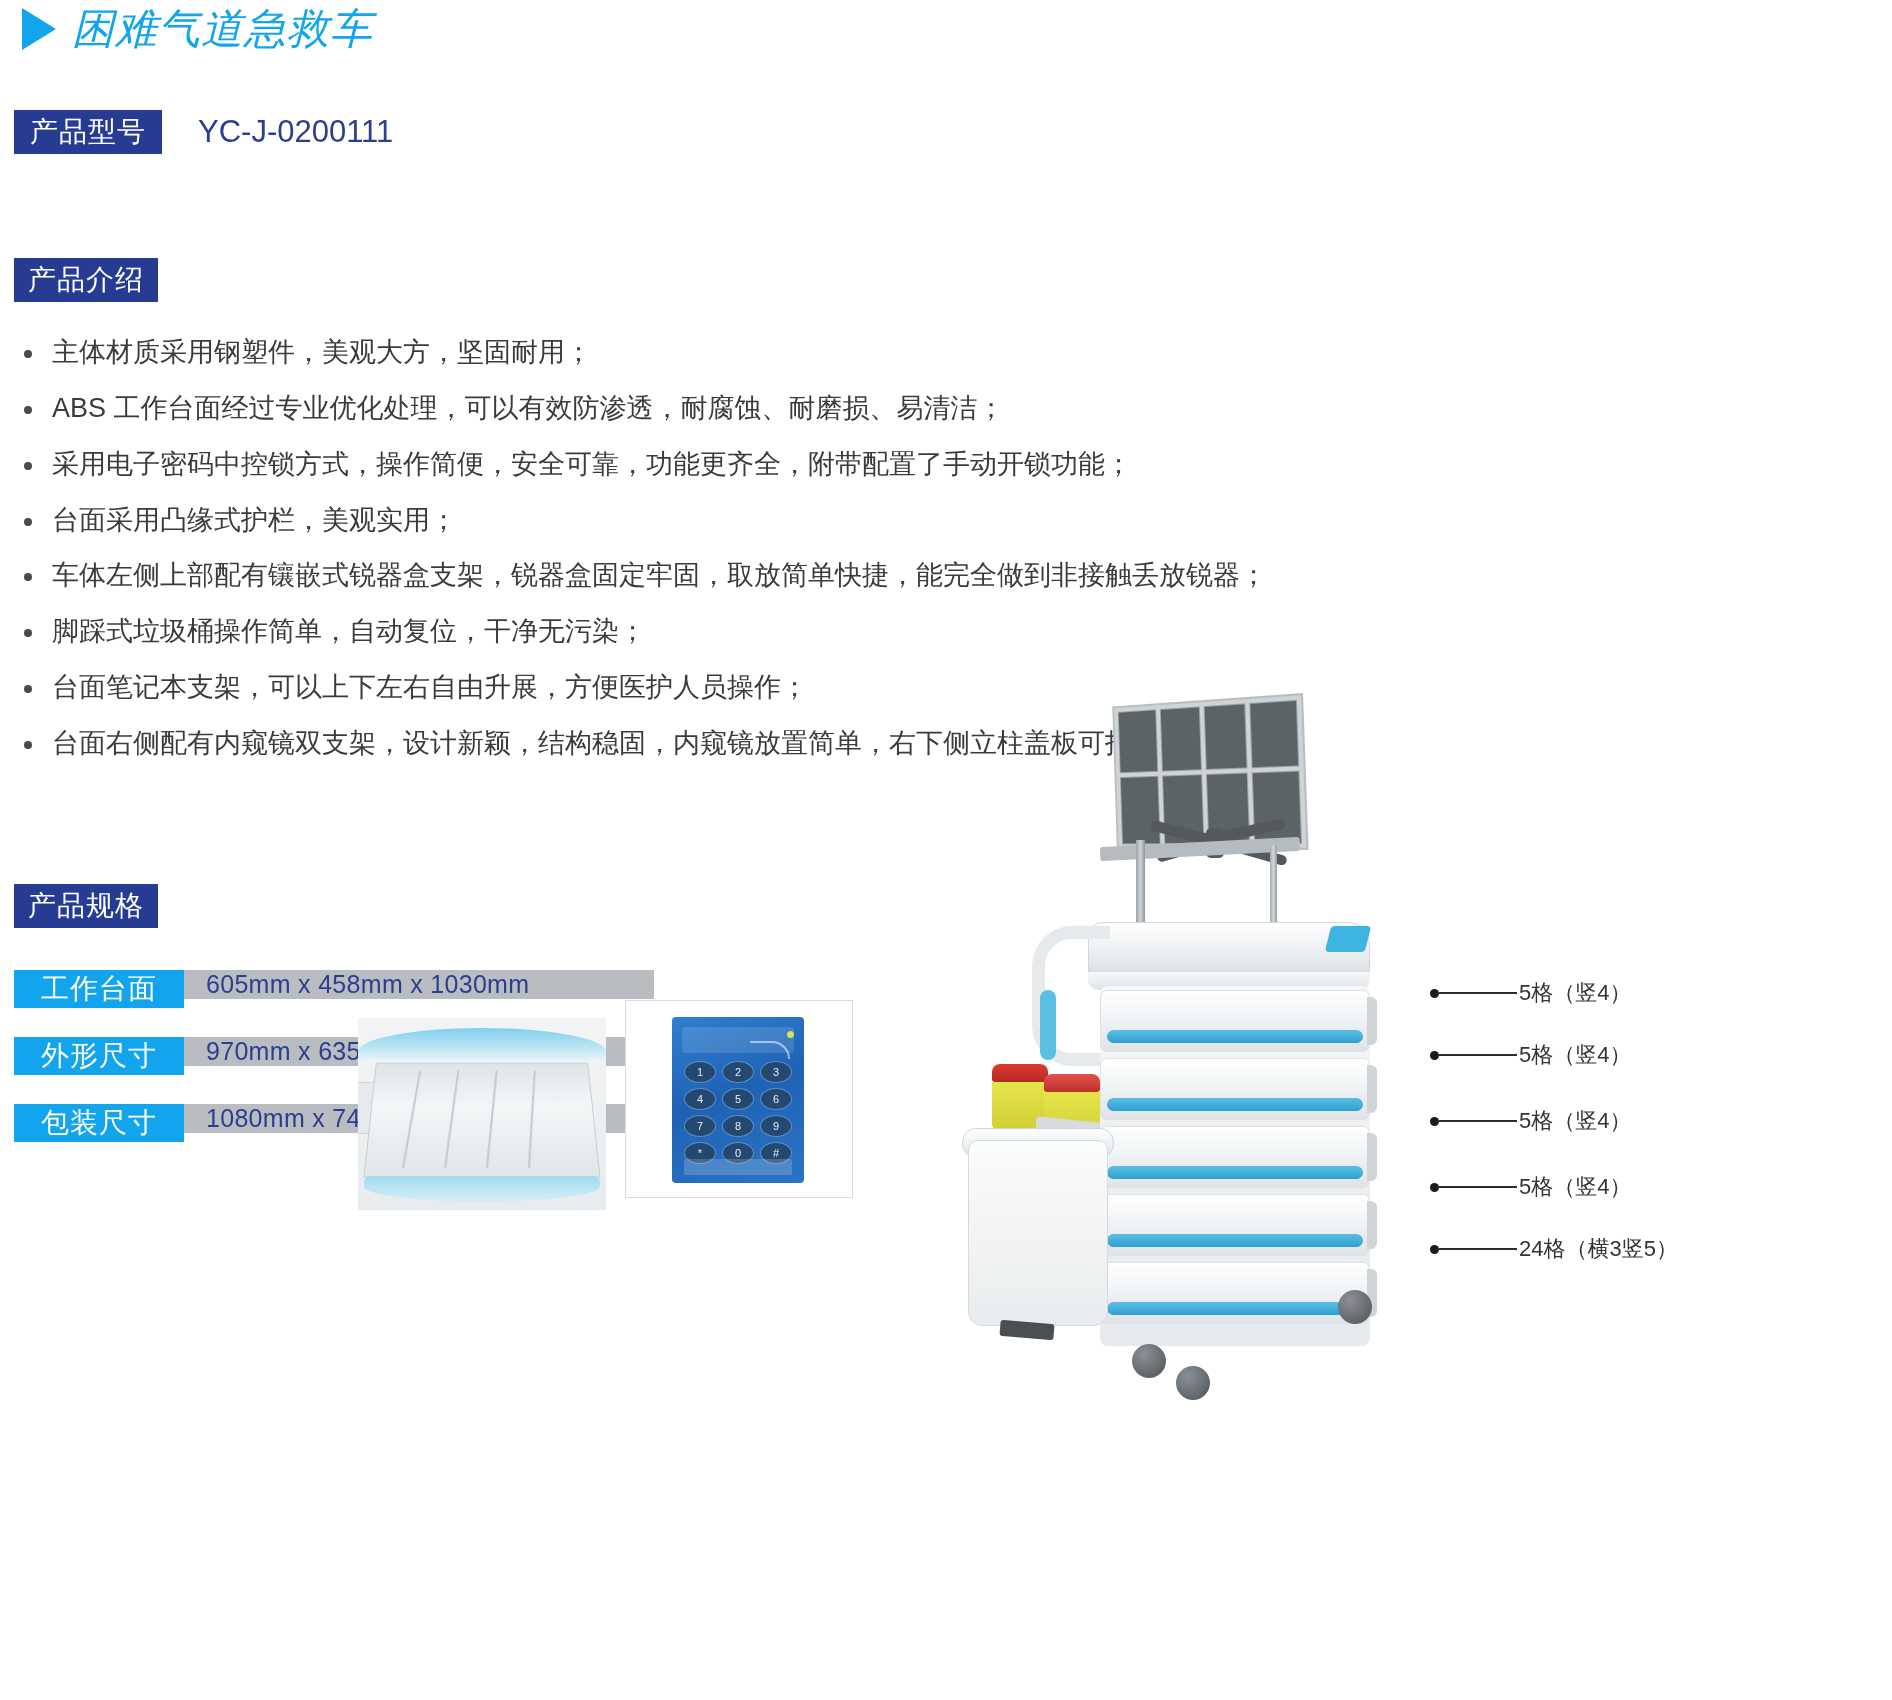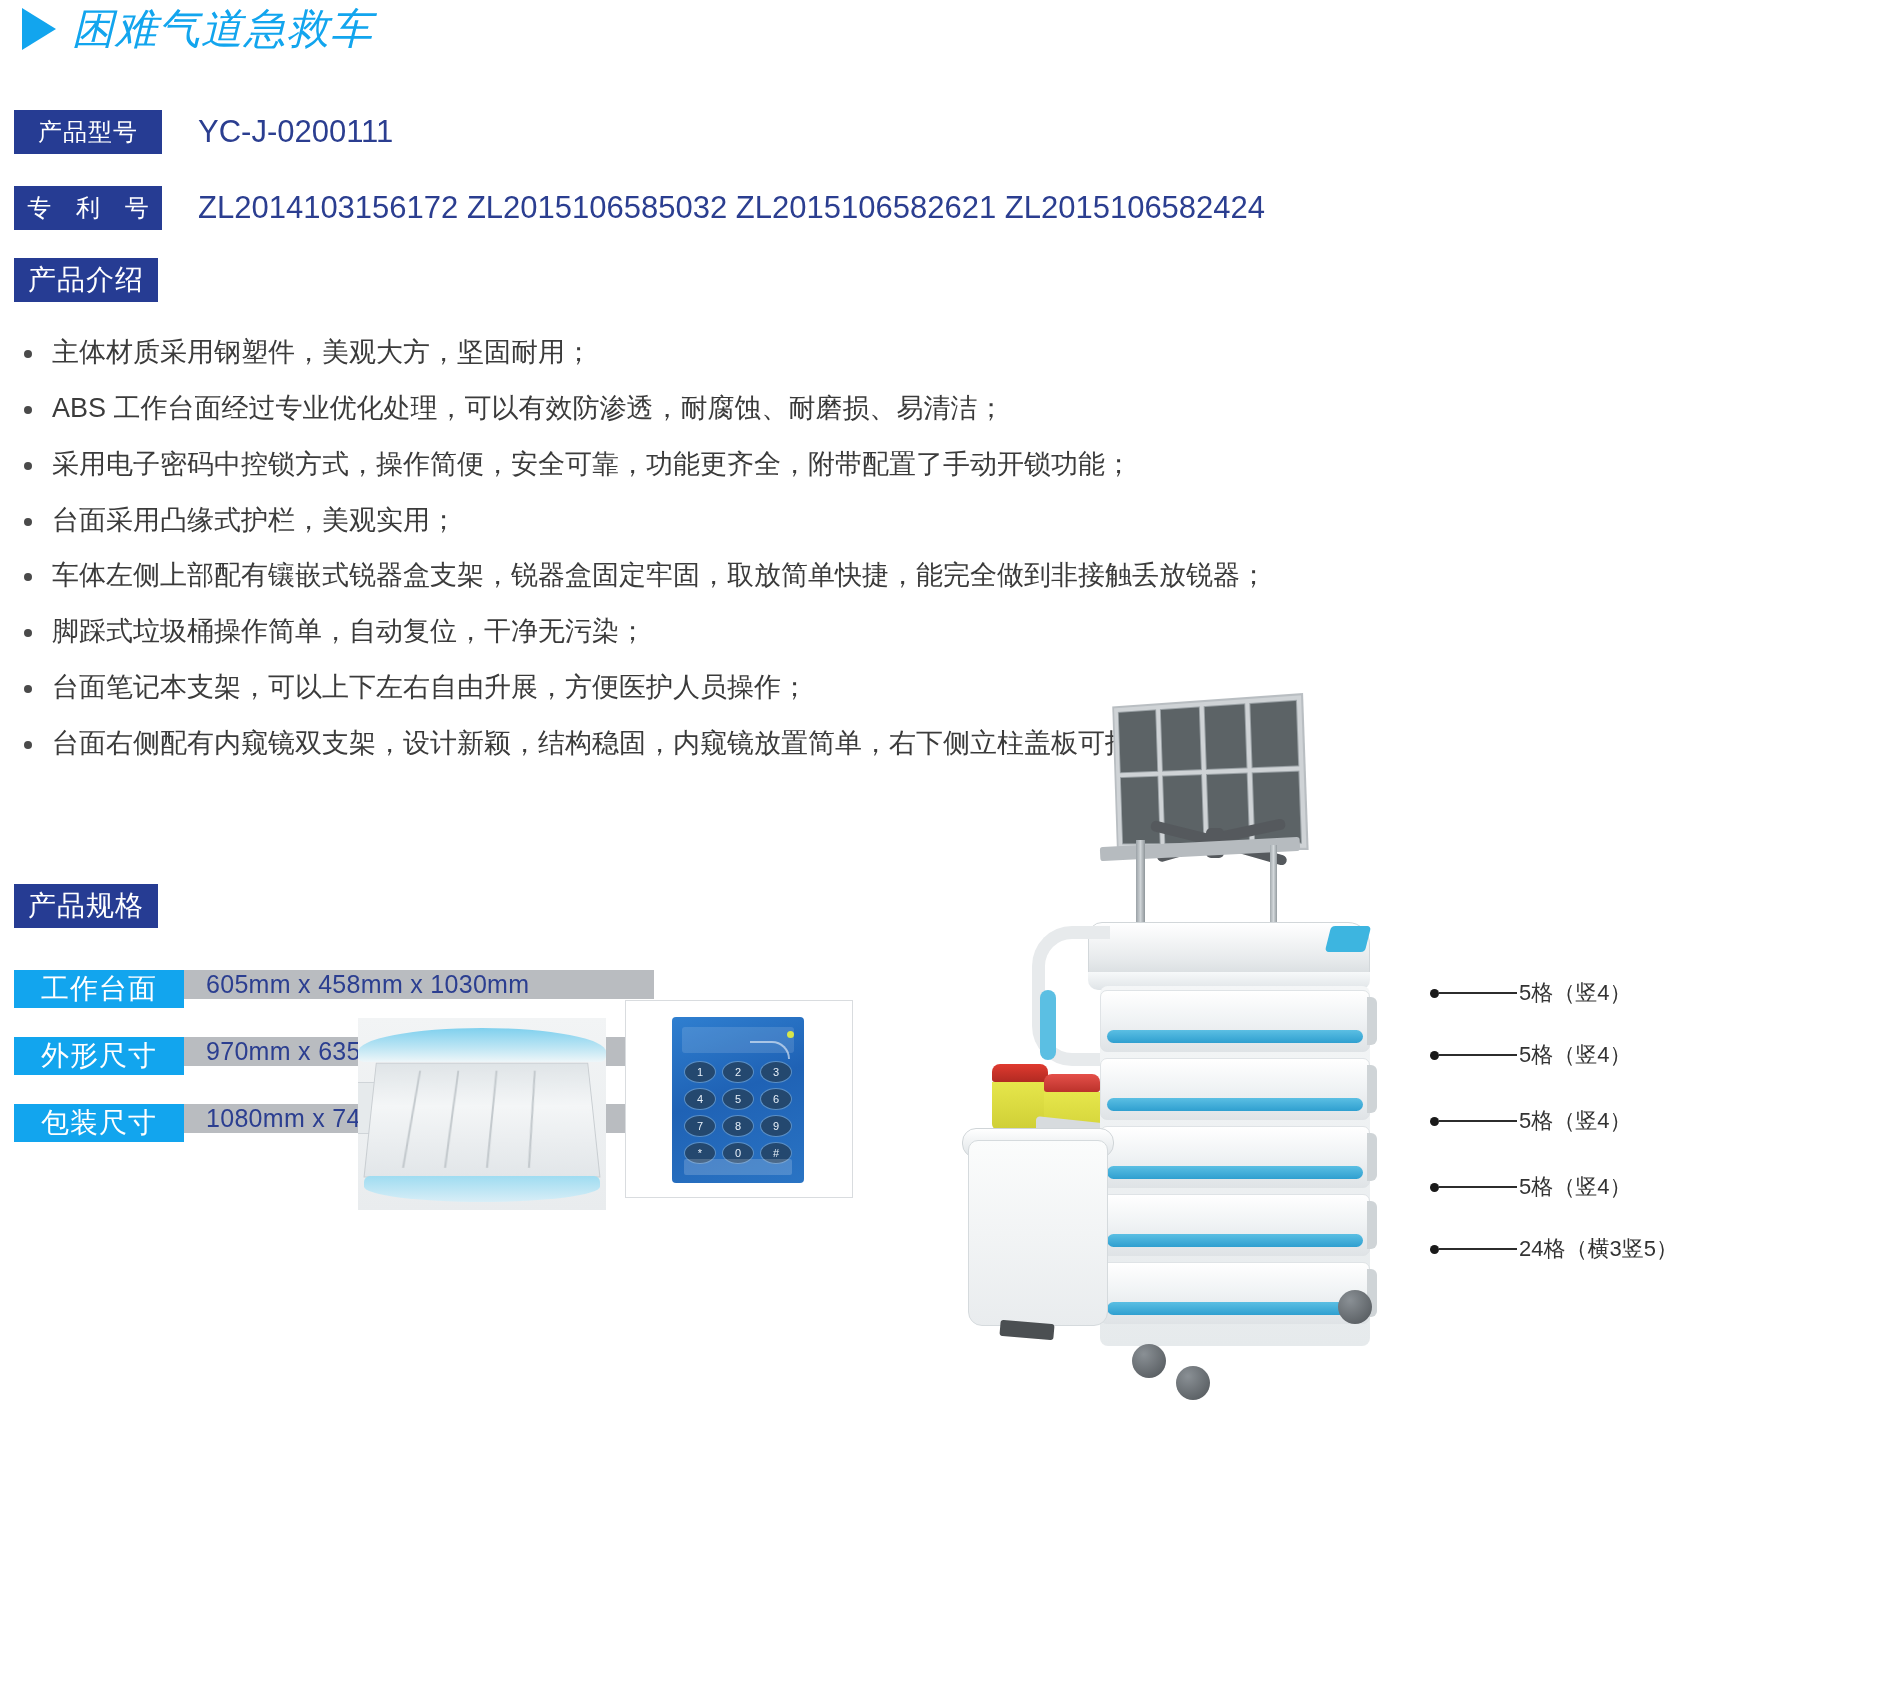--- a/index.html
+++ b/index.html
@@ -14,21 +14,21 @@
   
   .title-row { position: absolute; left: 22px; top: 8px; display: flex; align-items: center; }
   .tri { width: 0; height: 0; border-left: 34px solid #12A5EE;
          border-top: 21px solid transparent; border-bottom: 21px solid transparent;
          margin-right: 16px; }
   .title-text { font-size: 42px; color: #12A5EE; letter-spacing: 1px; line-height: 1; font-style: italic; }
 
   
   .field-row { position: absolute; display: flex; align-items: center; }
   .field-tag {
-    background: #263C93; color: #ffffff; font-size: 24px;
+    background: #263C93; color: #ffffff; font-size: 28px;
     width: 148px; height: 44px; display: flex; align-items: center;
     justify-content: center; letter-spacing: 1px;
   }
   .field-tag.spaced { letter-spacing: 9px; text-indent: 9px; }
   .field-value { margin-left: 36px; font-size: 31px; color: #2B3E90; white-space: nowrap; }
 
   .section-tag {
     position: absolute; background: #263C93; color: #ffffff; font-size: 28px;
     height: 44px; padding: 0 14px; display: flex; align-items: center;
     letter-spacing: 1px;
@@ -175,24 +175,20 @@
   <div class="title-row">
     <div class="tri"></div>
     <div class="title-text">困难气道急救车</div>
   </div>
 
   <div class="field-row" style="left:14px; top:110px;">
     <div class="field-tag">产品型号</div>
     <div class="field-value">YC-J-0200111</div>
   </div>
 
-  <div class="field-row" style="left:14px; top:186px;">
-    <div class="field-tag spaced">专 利 号</div>
-    <div class="field-value">ZL2014103156172  ZL2015106585032  ZL2015106582621  ZL2015106582424</div>
-  </div>
 
   <div class="section-tag" style="left:14px; top:258px;">产品介绍</div>
 
   <div class="bullets">
     <div class="bullet">
       <span class="dot"></span>
       <span class="btext">主体材质采用钢塑件，美观大方，坚固耐用；</span>
     </div>
     <div class="bullet">
       <span class="dot"></span>

